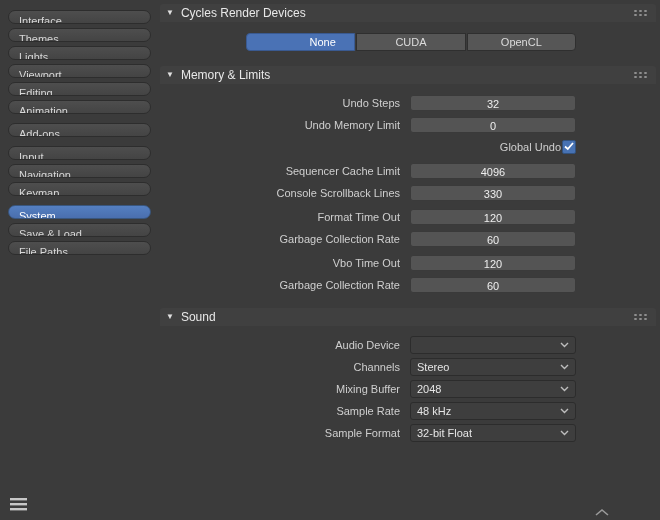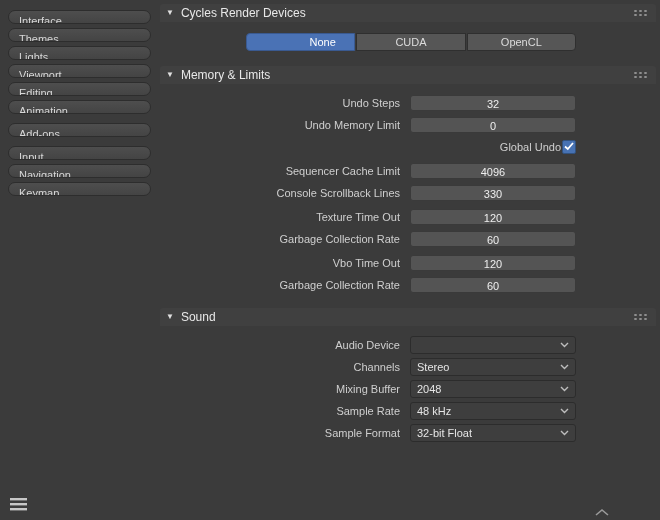--- a/index.html
+++ b/index.html
@@ -84,20 +84,25 @@
         <div class="side-btn">Animation</div>
       </div>
       <div class="side-group">
         <div class="side-btn">Add-ons</div>
       </div>
       <div class="side-group">
         <div class="side-btn">Input</div>
         <div class="side-btn">Navigation</div>
         <div class="side-btn">Keymap</div>
       </div>
+      <div class="side-group">
+        <div class="side-btn active">System</div>
+        <div class="side-btn">Save &amp; Load</div>
+        <div class="side-btn">File Paths</div>
+      </div>
     </aside>
   <main class="content" id="panels">
       <section class="panel">
         <div class="panel-head">
           <span class="tri">▼</span>
           <span class="panel-title">Cycles Render Devices</span>
           <span class="drag-dots"></span>
         </div>
         <div class="panel-body">
           <div class="seg">
@@ -148,21 +153,21 @@
             </div>
             <div class="row">
               <div class="row-label">Console Scrollback Lines</div>
               <div class="field number">
                 <span>330</span>
               </div>
             </div>
           </div>
           <div class="group">
             <div class="row">
-              <div class="row-label">Texture Time Out</div>
+              <div class="row-label">Format Time Out</div>
               <div class="field number">
                 <span>120</span>
               </div>
             </div>
             <div class="row">
               <div class="row-label">Garbage Collection Rate</div>
               <div class="field number">
                 <span>60</span>
               </div>
             </div>

